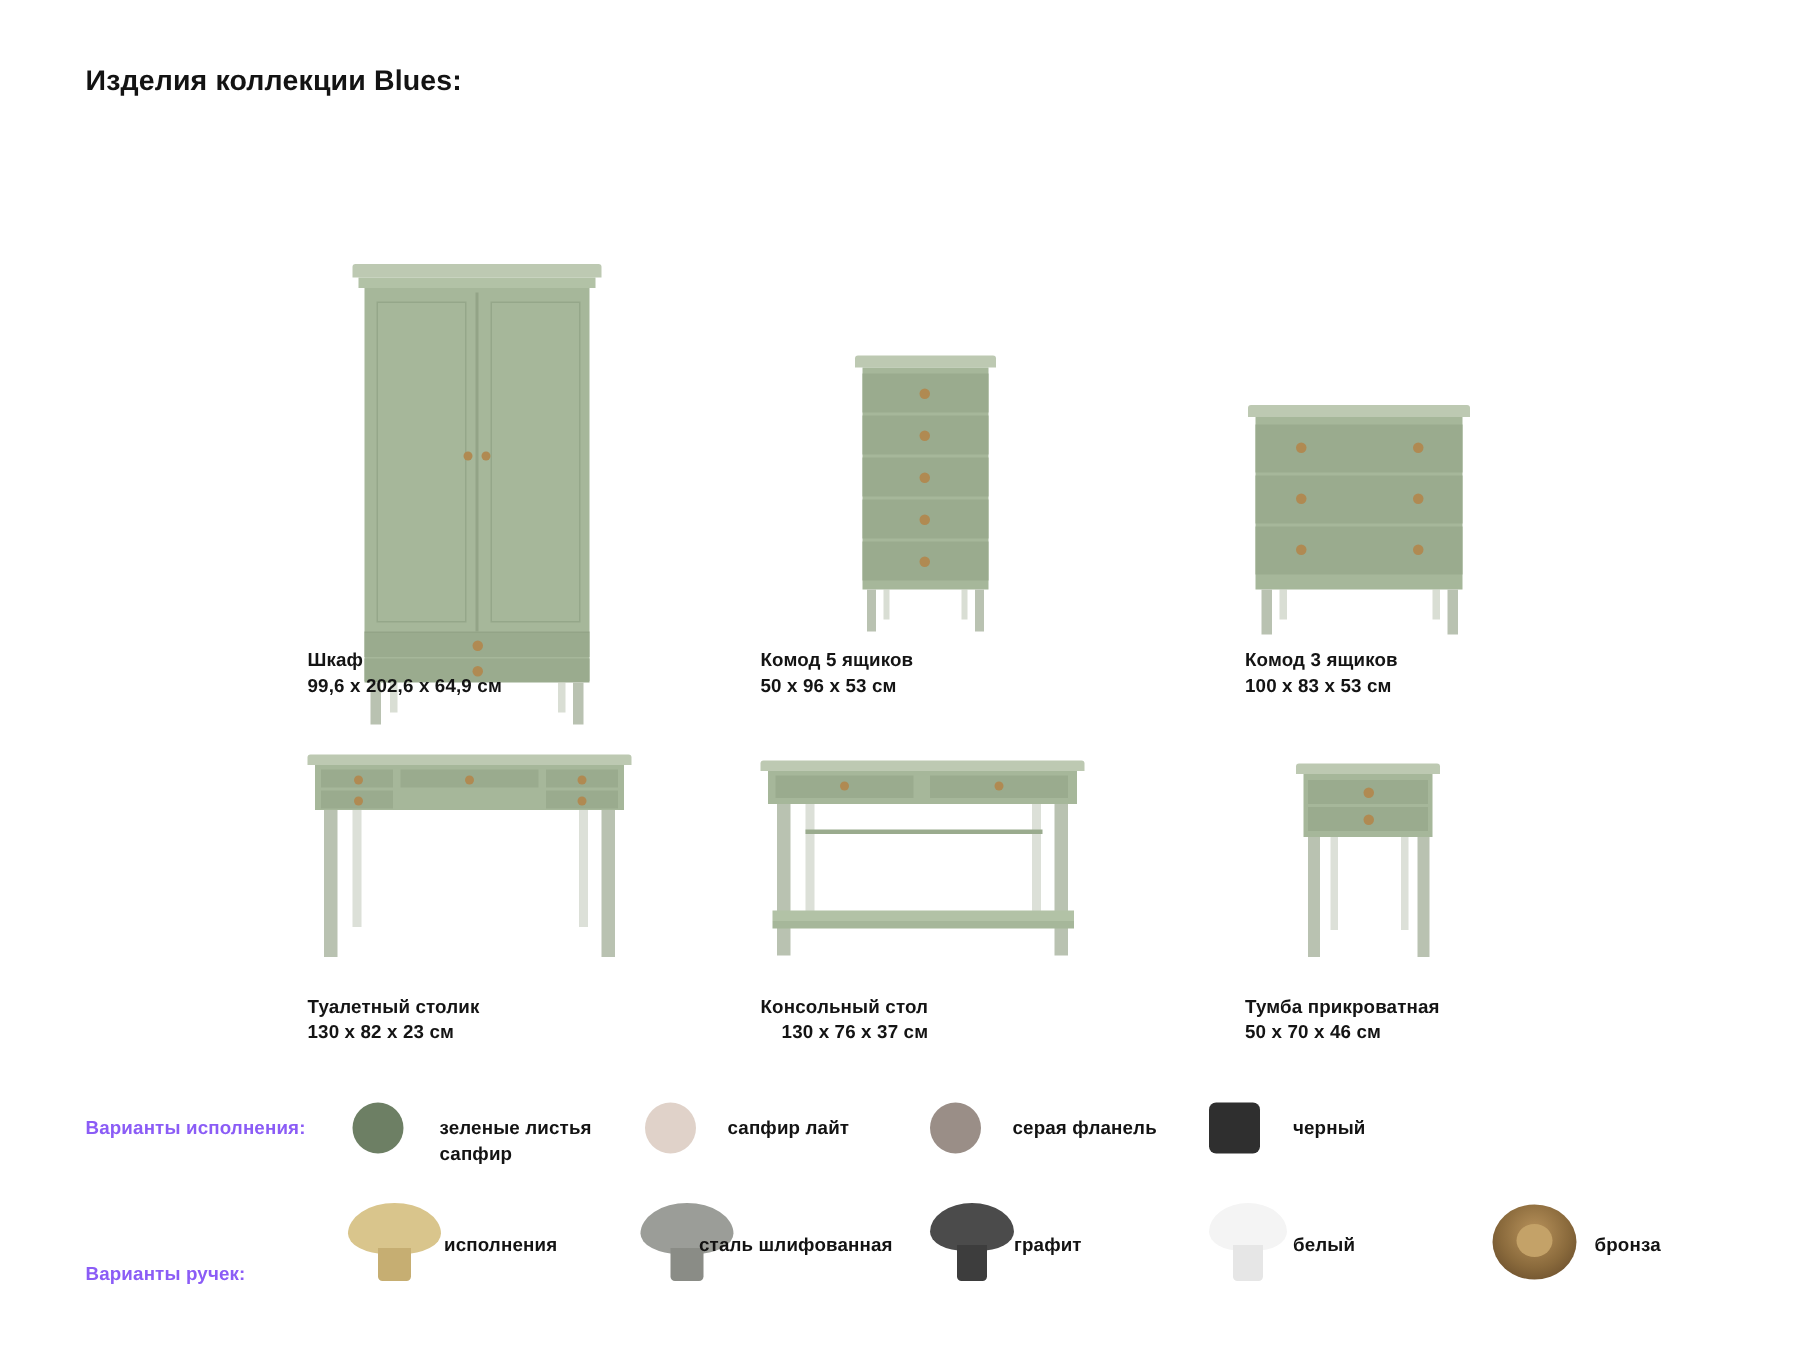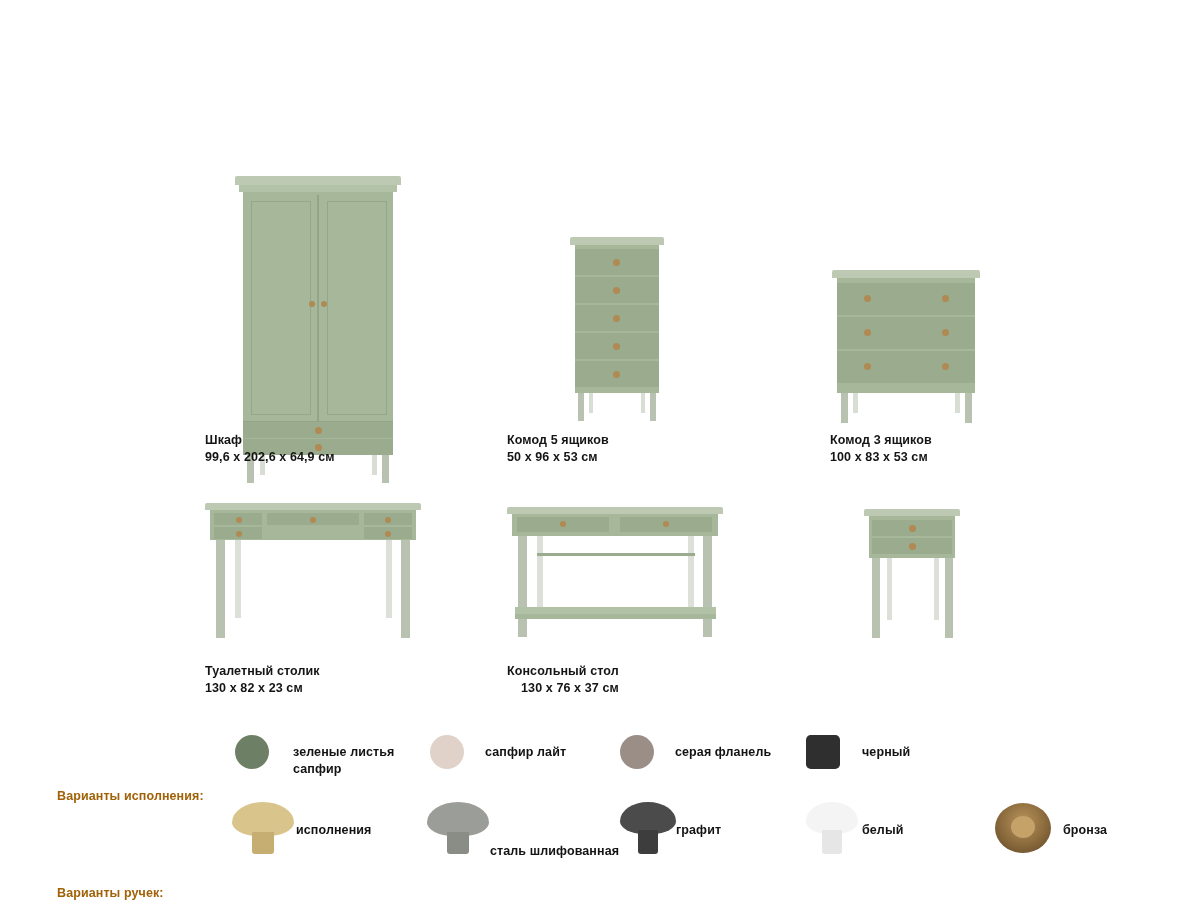--- a/index.html
+++ b/index.html
@@ -57,23 +57,22 @@
   .leg         { background: #b9c2b1; }
   .knob        { background: #b08a52; border-radius: 50%; }
 
   .pc { position: absolute; }
 
   
   .row-label {
     position: absolute;
     font-size: 12.5px;
     font-weight: bold;
-    color: #a16207;
+    color: #8b5cf6;
     letter-spacing: 0.1px;
-    margin-top: 44px;
   }
   .swatch-circle {
     position: absolute;
     width: 34px;
     height: 34px;
     border-radius: 50%;
   }
   .swatch-text {
     position: absolute;
     font-size: 12.5px;
@@ -93,20 +92,21 @@
   .knob-stem {
     position: absolute;
     border-radius: 0 0 3px 3px;
   }
 </style>
 </head>
 <body>
 
 <div class="page">
 
+  <div class="title">Изделия коллекции Blues:</div>
 
   <div class="product" style="left:205px; top:85px;">
     <div class="stage" style="height:325px;">
 
       <div class="pc top-green" style="left:30px; top:91px; width:166px; height:9px; border-radius:2px 2px 0 0;"></div>
       <div class="pc body-green-l" style="left:34px; top:100px; width:158px; height:7px;"></div>
 
       <div class="pc body-green" style="left:38px; top:107px; width:150px; height:262px;"></div>
 
       <div class="pc" style="left:112px; top:110px; width:2px; height:226px; background:#93a487;"></div>
@@ -238,20 +238,24 @@
       <div class="pc body-green" style="left:39px; top:21px; width:86px; height:42px;"></div>
       <div class="pc body-green-d" style="left:42px; top:25px; width:80px; height:16px;"></div>
       <div class="pc body-green-d" style="left:42px; top:43px; width:80px; height:16px;"></div>
       <div class="pc knob" style="left:79px; top:30px; width:7px; height:7px;"></div>
       <div class="pc knob" style="left:79px; top:48px; width:7px; height:7px;"></div>
       <div class="pc leg" style="left:42px; top:63px; width:8px; height:80px;"></div>
       <div class="pc leg" style="left:115px; top:63px; width:8px; height:80px;"></div>
       <div class="pc leg" style="left:57px; top:63px; width:5px; height:62px; opacity:.5;"></div>
       <div class="pc leg" style="left:104px; top:63px; width:5px; height:62px; opacity:.5;"></div>
     </div>
+    <div class="caption" style="position:absolute; left:0; top:168px;">
+      <div>Тумба прикроватная</div>
+      <div>50 x 70 x 46 см</div>
+    </div>
   </div>
 
   <div class="row-label" style="left:57px; top:745px;">Варианты исполнения:</div>
 
   <div class="swatch-circle" style="left:235px; top:735px; background:#6d7f64;"></div>
   <div class="swatch-text" style="left:293px; top:744px;">зеленые листья сапфир</div>
 
   <div class="swatch-circle" style="left:430px; top:735px; background:#e0d2c9;"></div>
   <div class="swatch-text" style="left:485px; top:744px;">сапфир лайт</div>
 
@@ -266,21 +270,21 @@
   <div class="knob-shape" style="left:232px; top:802px; width:62px; height:52px;">
     <div class="knob-cap" style="left:0; top:0; width:62px; height:34px; background:#d9c58c;"></div>
     <div class="knob-stem" style="left:20px; top:30px; width:22px; height:22px; background:#c6ae72;"></div>
   </div>
   <div class="swatch-text" style="left:296px; top:822px;">исполнения</div>
 
   <div class="knob-shape" style="left:427px; top:802px; width:62px; height:52px;">
     <div class="knob-cap" style="left:0; top:0; width:62px; height:34px; background:#9b9d98;"></div>
     <div class="knob-stem" style="left:20px; top:30px; width:22px; height:22px; background:#8a8c86;"></div>
   </div>
-  <div class="swatch-text" style="left:490px; top:822px;margin-top:21px;">сталь шлифованная</div>
+  <div class="swatch-text" style="left:466px; top:822px;">сталь шлифованная</div>
 
   <div class="knob-shape" style="left:620px; top:802px; width:56px; height:52px;">
     <div class="knob-cap" style="left:0; top:0; width:56px; height:32px; background:#4b4b4b;"></div>
     <div class="knob-stem" style="left:18px; top:28px; width:20px; height:24px; background:#3d3d3d;"></div>
   </div>
   <div class="swatch-text" style="left:676px; top:822px;">графит</div>
 
   <div class="knob-shape" style="left:806px; top:802px; width:52px; height:52px;">
     <div class="knob-cap" style="left:0; top:0; width:52px; height:32px; background:#f4f4f4;"></div>
     <div class="knob-stem" style="left:16px; top:28px; width:20px; height:24px; background:#e6e6e6;"></div>

